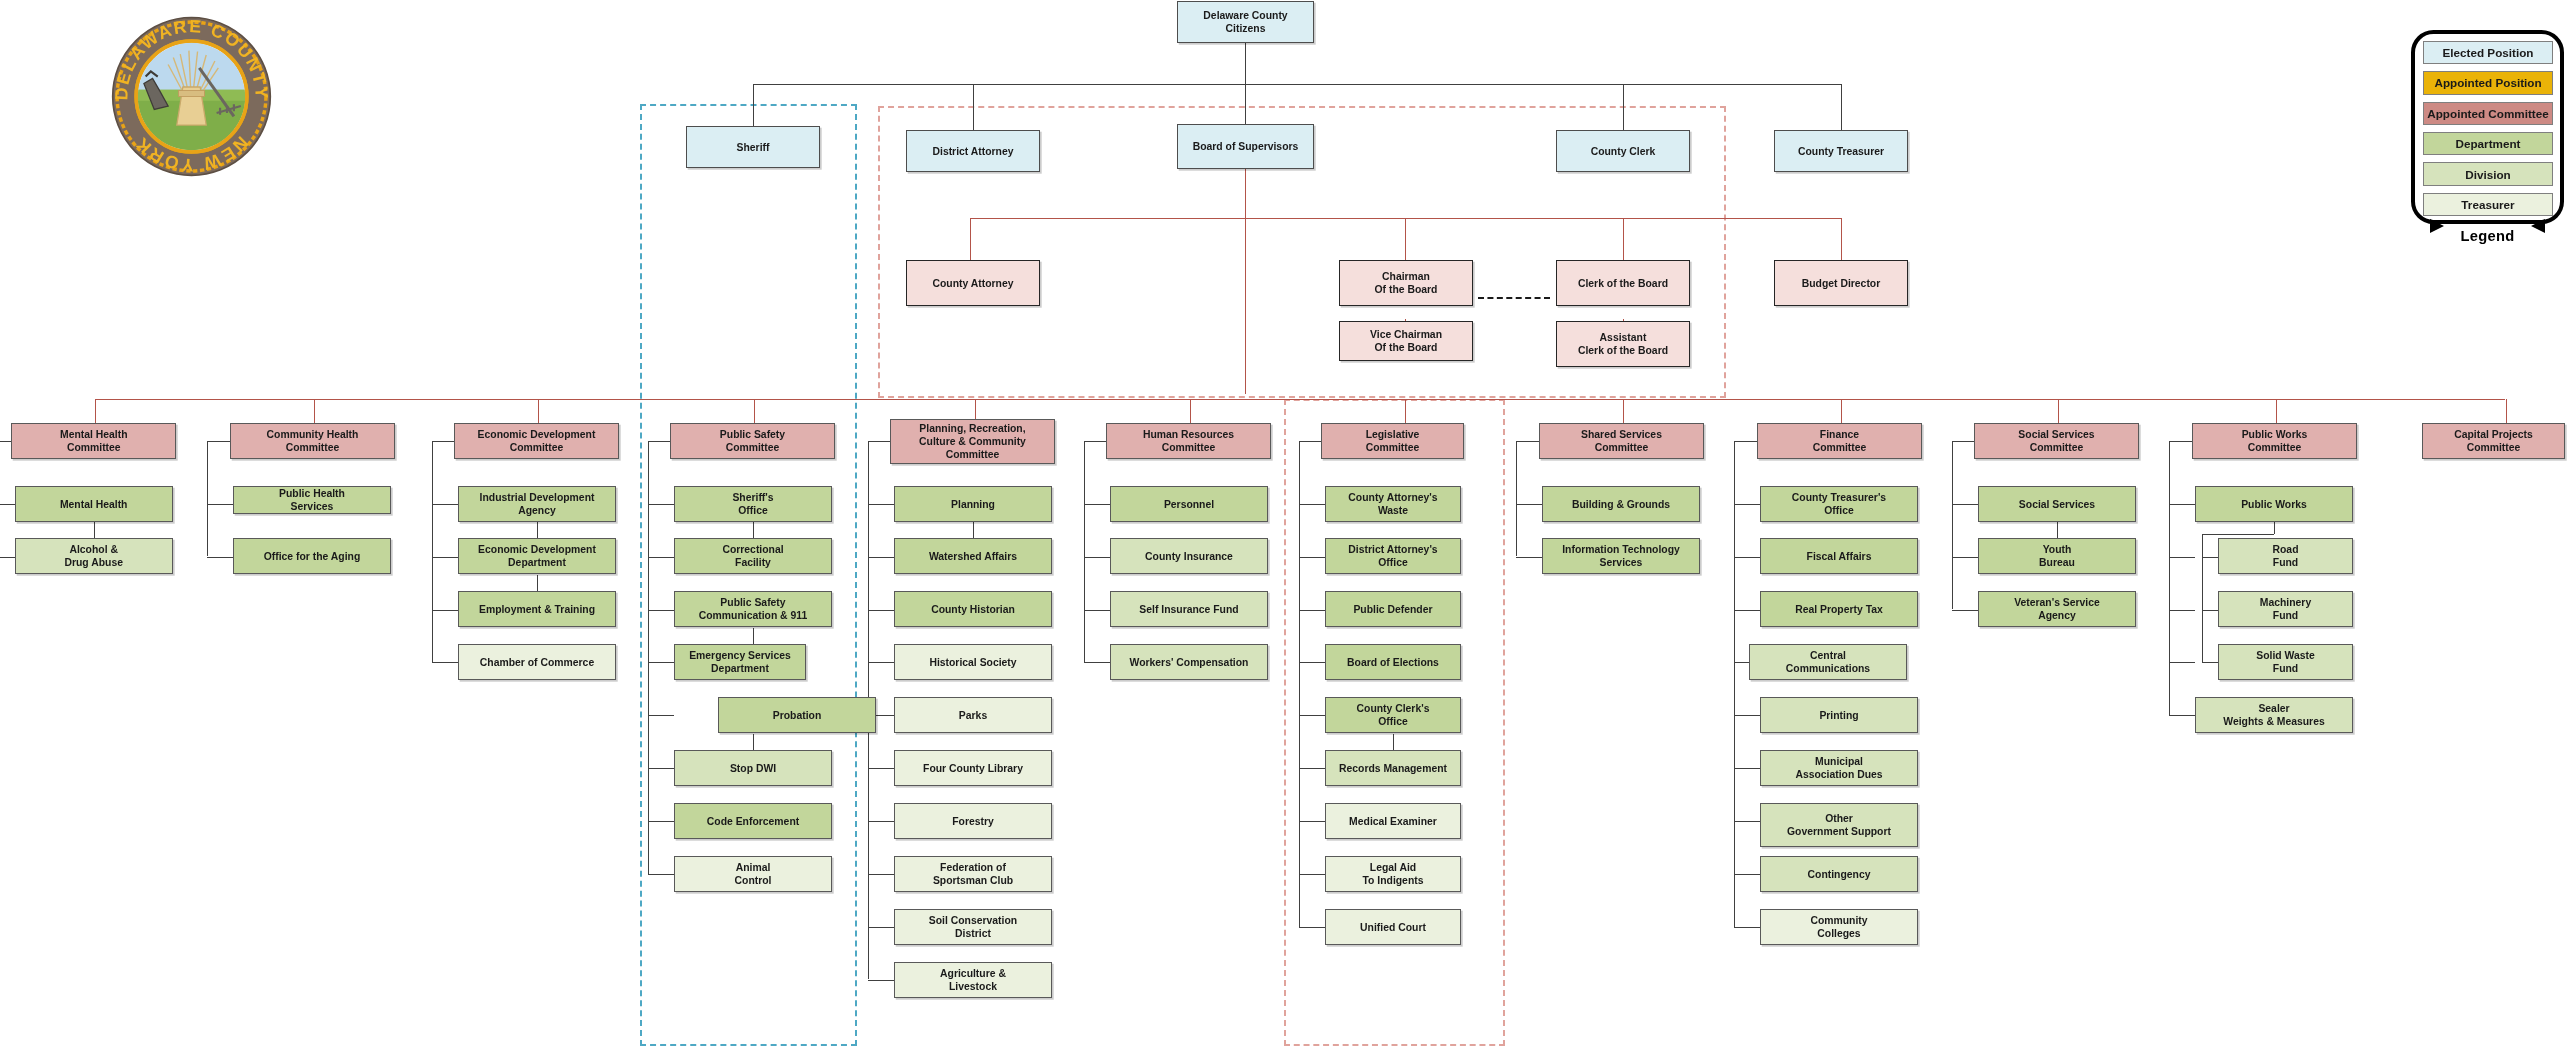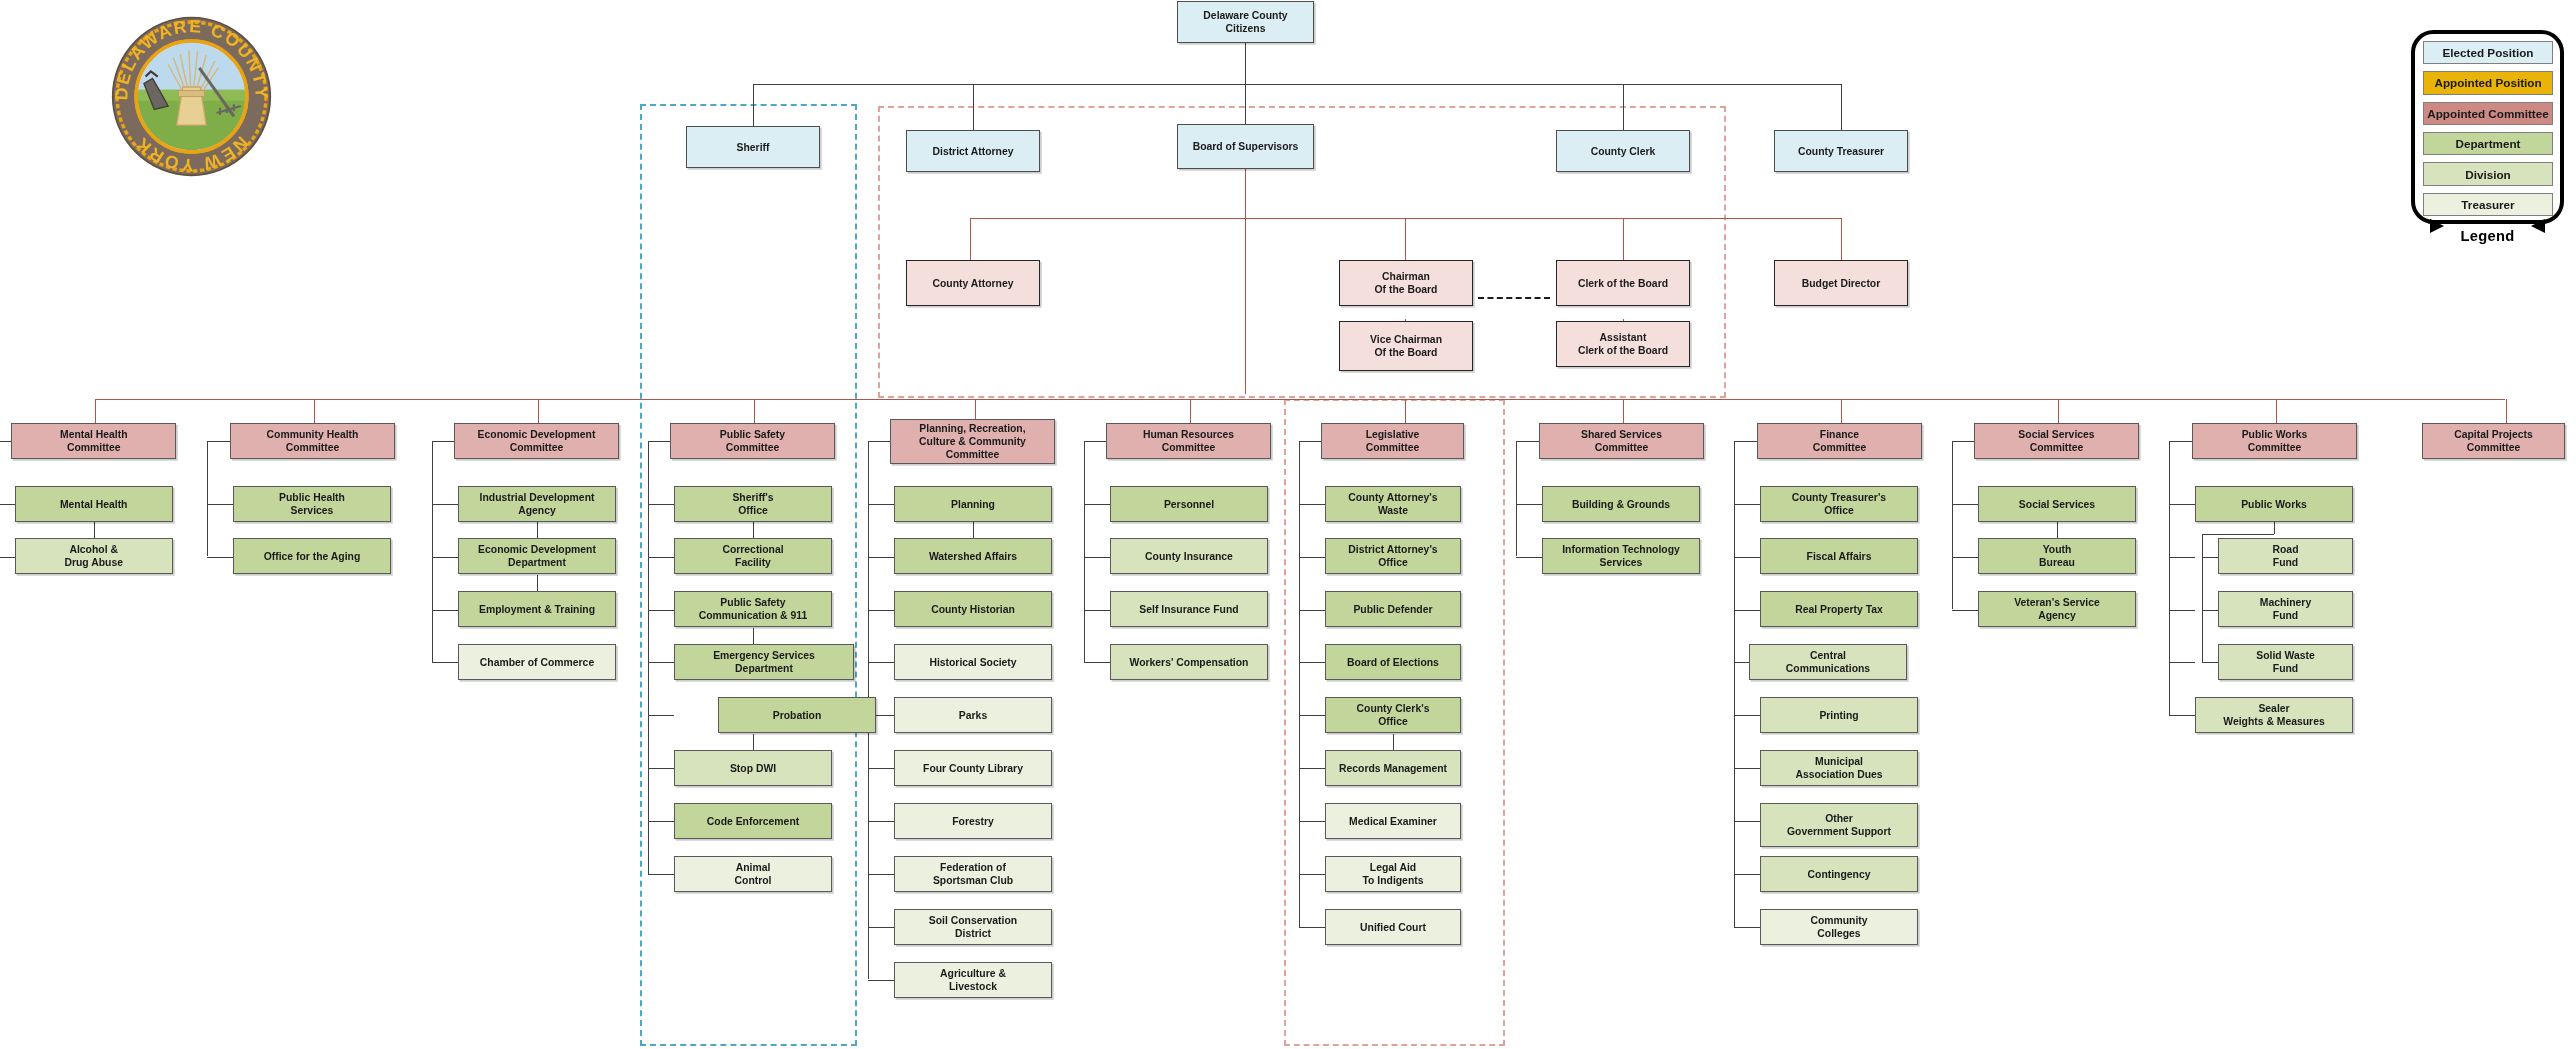--- a/index.html
+++ b/index.html
@@ -183,21 +183,21 @@
   <div class="ln v red" style="left:1623px;top:218px;height:59px;"></div>
   <div class="ln v red" style="left:1841px;top:218px;height:59px;"></div>
   <div class="ln v red" style="left:1405px;top:319px;height:35px;"></div>
   <div class="ln v red" style="left:1623px;top:319px;height:35px;"></div>
   <div class="ln dash-h" style="left:1478px;top:297px;width:72px;"></div>
 
   <div class="node appointed" style="left:906px;top:260px;width:134px;height:46px;"><span>County Attorney</span></div>
   <div class="node appointed" style="left:1339px;top:260px;width:134px;height:46px;"><span>Chairman
 Of the Board</span></div>
   <div class="node appointed" style="left:1556px;top:260px;width:134px;height:46px;"><span>Clerk of the Board</span></div>
-  <div class="node appointed" style="left:1339px;top:321px;width:134px;height:50px;"><span>Vice Chairman
+  <div class="node appointed" style="left:1339px;top:321px;width:134px;height:40px;"><span>Vice Chairman
 Of the Board</span></div>
   <div class="node appointed" style="left:1556px;top:321px;width:134px;height:46px;"><span>Assistant
 Clerk of the Board</span></div>
   <div class="node appointed" style="left:1774px;top:260px;width:134px;height:46px;"><span>Budget Director</span></div>
 
   <div class="ln h red" style="left:95px;top:399px;width:2410px;"></div>
 
   <div class="ln v red" style="left:95px;top:399px;height:24px;"></div>
   <div class="ln v red" style="left:314px;top:399px;height:24px;"></div>
   <div class="ln v red" style="left:538px;top:399px;height:24px;"></div>
@@ -217,21 +217,21 @@
       <div class="ln h dark" style="left: -11.3px; top: 441px; width: 22.5px;"></div>
       <div class="node department" style="left: 14.7px; top: 486px; width: 158px; height: 36px;"><span>Mental Health</span></div>
       <div class="ln h dark" style="left: -11.3px; top: 504px; width: 26px;"></div>
       <div class="node division" style="left: 14.7px; top: 538px; width: 158px; height: 36px;"><span>Alcohol &amp;
 Drug Abuse</span></div>
       <div class="ln h dark" style="left: -11.3px; top: 557px; width: 26px;"></div>
       <div class="node committee" style="left: 230px; top: 423px; width: 165px; height: 36px;"><span>Community Health
 Committee</span></div>
       <div class="ln v dark" style="left: 207px; top: 441px; height: 115px;"></div>
       <div class="ln h dark" style="left: 207px; top: 441px; width: 22.5px;"></div>
-      <div class="node department" style="left: 233px; top: 486px; width: 158px; height: 36px;"><span>Public Health
+      <div class="node department" style="left: 233px; top: 486px; width: 158px; height: 28px;"><span>Public Health
 Services</span></div>
       <div class="ln h dark" style="left: 207px; top: 504px; width: 26px;"></div>
       <div class="node department" style="left: 233px; top: 538px; width: 158px; height: 36px;"><span>Office for the Aging</span></div>
       <div class="ln h dark" style="left: 207px; top: 557px; width: 26px;"></div>
       <div class="node committee" style="left: 454px; top: 423px; width: 165px; height: 36px;"><span>Economic Development
 Committee</span></div>
       <div class="ln v dark" style="left: 432px; top: 441px; height: 221px;"></div>
       <div class="ln h dark" style="left: 432px; top: 441px; width: 22.5px;"></div>
       <div class="node department" style="left: 458px; top: 486px; width: 158px; height: 36px;"><span>Industrial Development
 Agency</span></div>
@@ -249,21 +249,21 @@
       <div class="ln h dark" style="left: 648px; top: 441px; width: 22.5px;"></div>
       <div class="node department" style="left: 674px; top: 486px; width: 158px; height: 36px;"><span>Sheriff's
 Office</span></div>
       <div class="ln h dark" style="left: 648px; top: 504px; width: 26px;"></div>
       <div class="node department" style="left: 674px; top: 538px; width: 158px; height: 36px;"><span>Correctional
 Facility</span></div>
       <div class="ln h dark" style="left: 648px; top: 557px; width: 26px;"></div>
       <div class="node department" style="left: 674px; top: 591px; width: 158px; height: 36px;"><span>Public Safety
 Communication &amp; 911</span></div>
       <div class="ln h dark" style="left: 648px; top: 610px; width: 26px;"></div>
-      <div class="node department" style="left: 674px; top: 644px; width: 180px; height: 36px;"><span>Emergency Services
+      <div class="node department" style="left: 674px; top: 644px; width: 132px; height: 36px;"><span>Emergency Services
 Department</span></div>
       <div class="ln h dark" style="left: 648px; top: 662px; width: 26px;"></div>
       <div class="node department" style="left: 674px; top: 697px; width: 158px; height: 36px; margin-left: 44px;"><span>Probation</span></div>
       <div class="ln h dark" style="left: 648px; top: 715px; width: 26px;"></div>
       <div class="node division" style="left: 674px; top: 750px; width: 158px; height: 36px;"><span>Stop DWI</span></div>
       <div class="ln h dark" style="left: 648px; top: 768px; width: 26px;"></div>
       <div class="node department" style="left: 674px; top: 803px; width: 158px; height: 36px;"><span>Code Enforcement</span></div>
       <div class="ln h dark" style="left: 648px; top: 821px; width: 26px;"></div>
       <div class="node affiliate" style="left: 674px; top: 856px; width: 158px; height: 36px;"><span>Animal
 Control</span></div>

